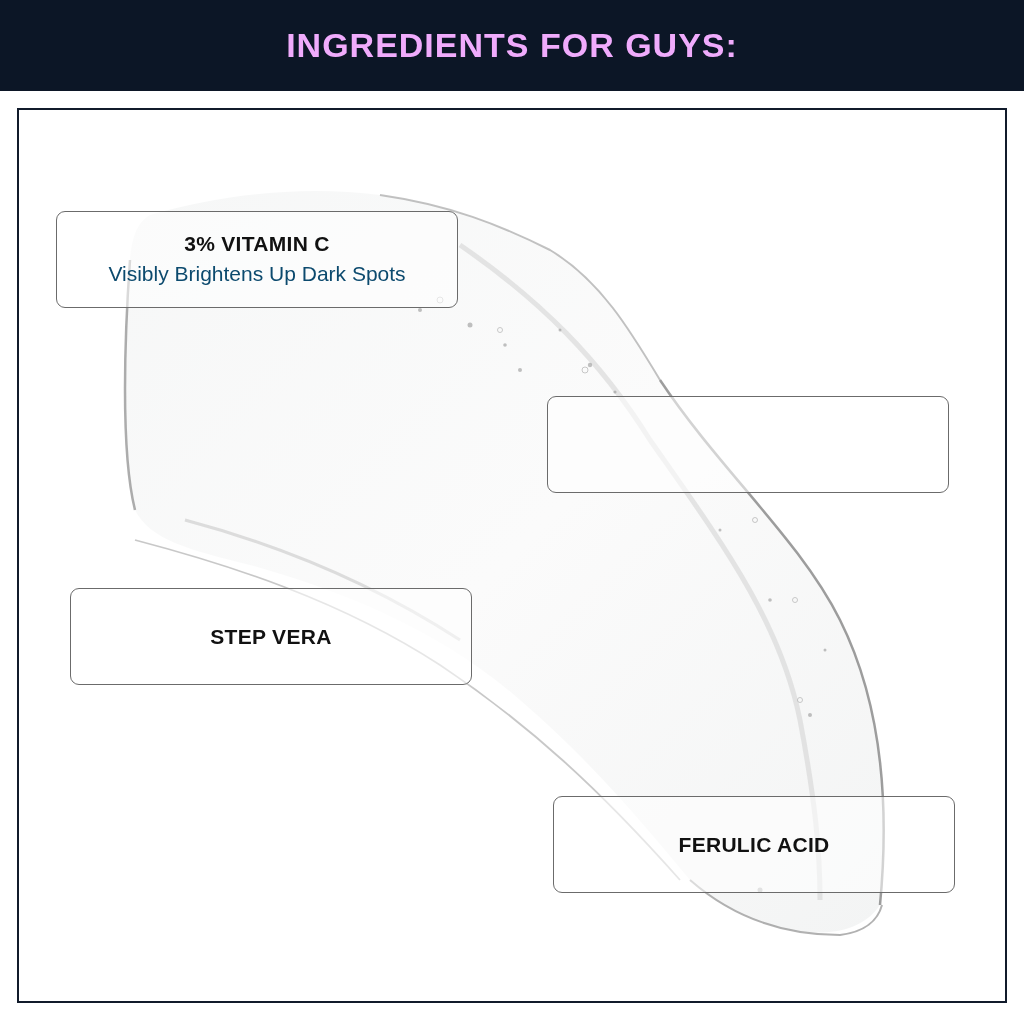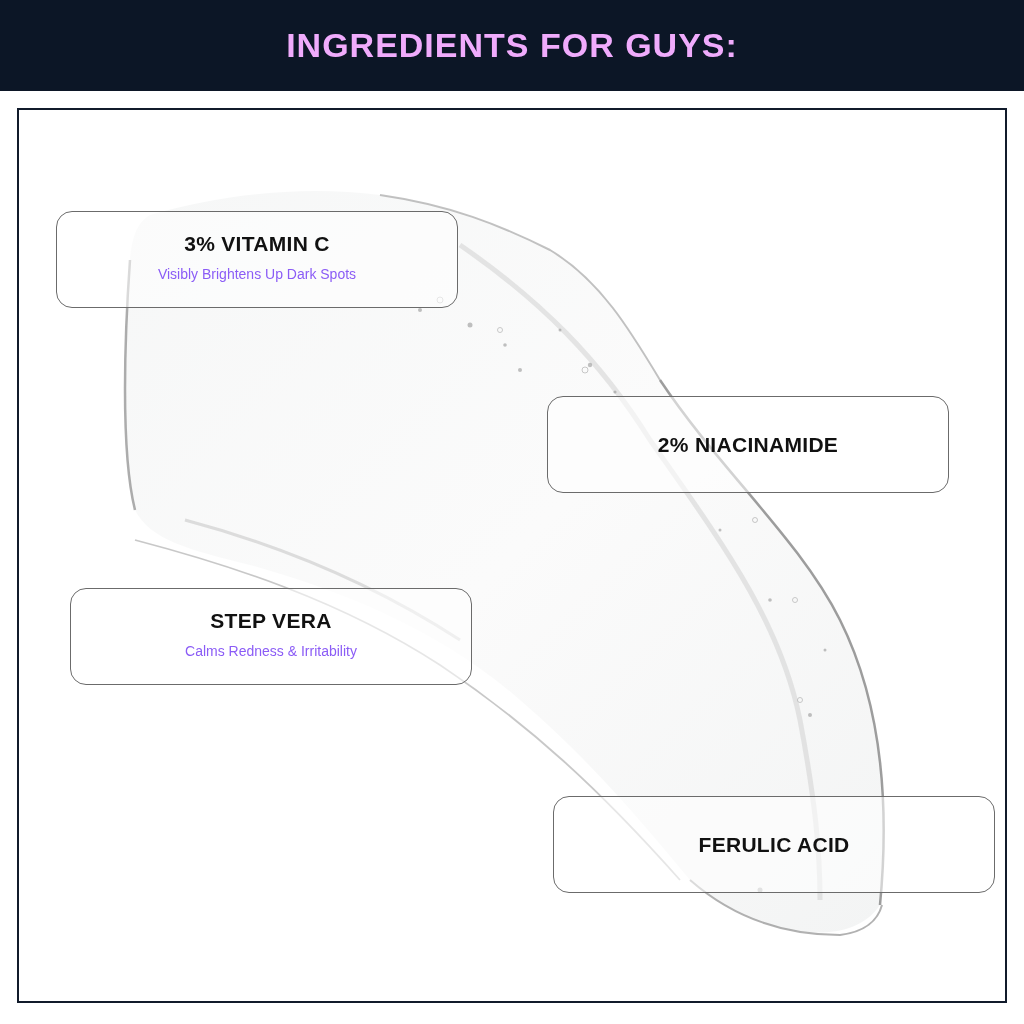--- a/index.html
+++ b/index.html
@@ -37,40 +37,40 @@
     .gel {
       position: absolute;
       left: 0; top: 0;
       width: 1024px; height: 1024px;
       pointer-events: none;
     }
     .label-box {
       position: absolute;
       box-sizing: border-box;
       border: 1.5px solid #6b6b6b;
-      border-radius: 16px;
+      border-radius: 9px;
       background: rgba(255,255,255,0.55);
       display: flex;
       flex-direction: column;
       align-items: center;
       justify-content: center;
       text-align: center;
       color: #111111;
     }
     .label-title {
       font-weight: 700;
       font-size: 21px;
       letter-spacing: 0.3px;
       line-height: 28px;
     }
     .label-sub {
       font-weight: 400;
-      font-size: 14px;
+      font-size: 21px;
       line-height: 32px;
-      color: #8b5cf6;
+      color: #0c4a6e;
     }
   </style>
 </head>
 <body>
 
 <div class="header">
   <span class="bold">INGREDIENTS FOR GUYS:</span>
 </div>
 
 <div class="frame"></div>
@@ -131,23 +131,21 @@
     <circle cx="755" cy="520" r="2.5"></circle>
   </g>
 </svg>
 
 <div class="label-box" style="left:56px; top:211px; width:402px; height:97px;">
   <div class="label-title">3% VITAMIN C</div>
   <div class="label-sub">Visibly Brightens Up Dark Spots</div>
 </div>
 
 <div class="label-box" style="left:547px; top:396px; width:402px; height:97px;">
-  <div class="label-title">2% NIACINAMIDE</div>
 </div>
 
 <div class="label-box" style="left:70px; top:588px; width:402px; height:97px;">
   <div class="label-title">STEP VERA</div>
-  <div class="label-sub">Calms Redness &amp; Irritability</div>
 </div>
 
-<div class="label-box" style="left:553px; top:796px; width:442px; height:97px;">
+<div class="label-box" style="left:553px; top:796px; width:402px; height:97px;">
   <div class="label-title">FERULIC ACID</div>
 </div>
 
 </body></html>

